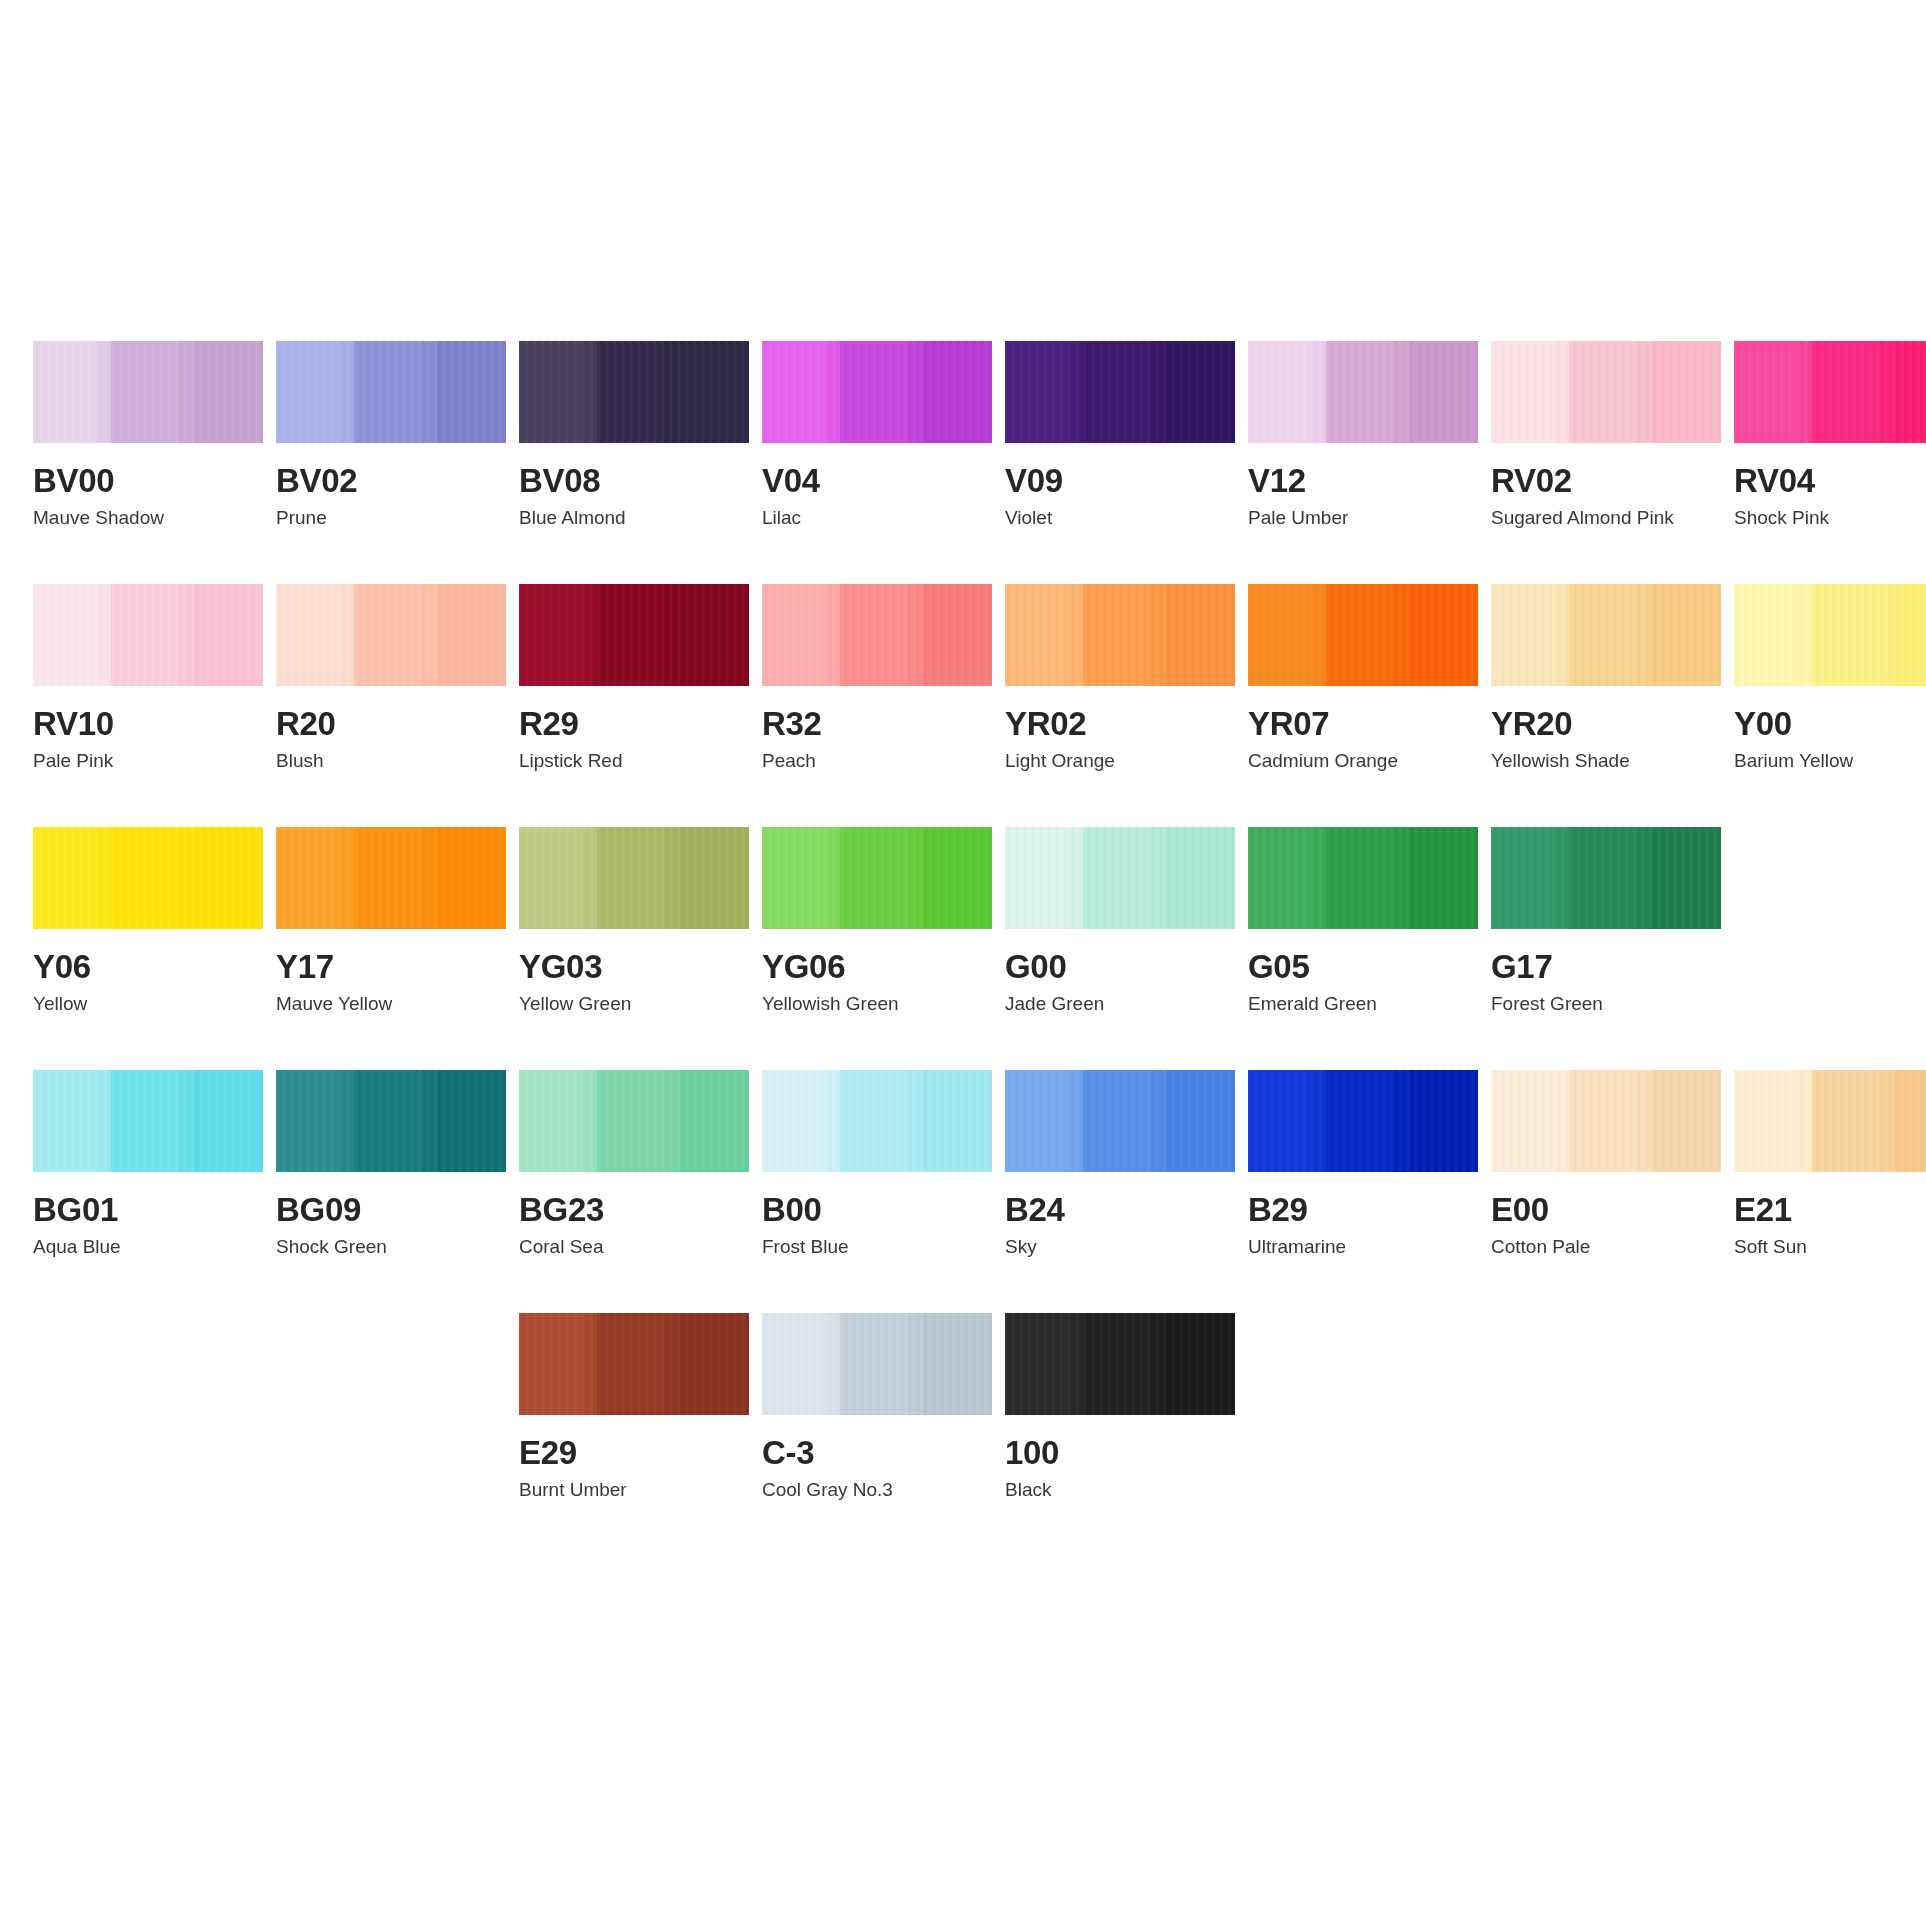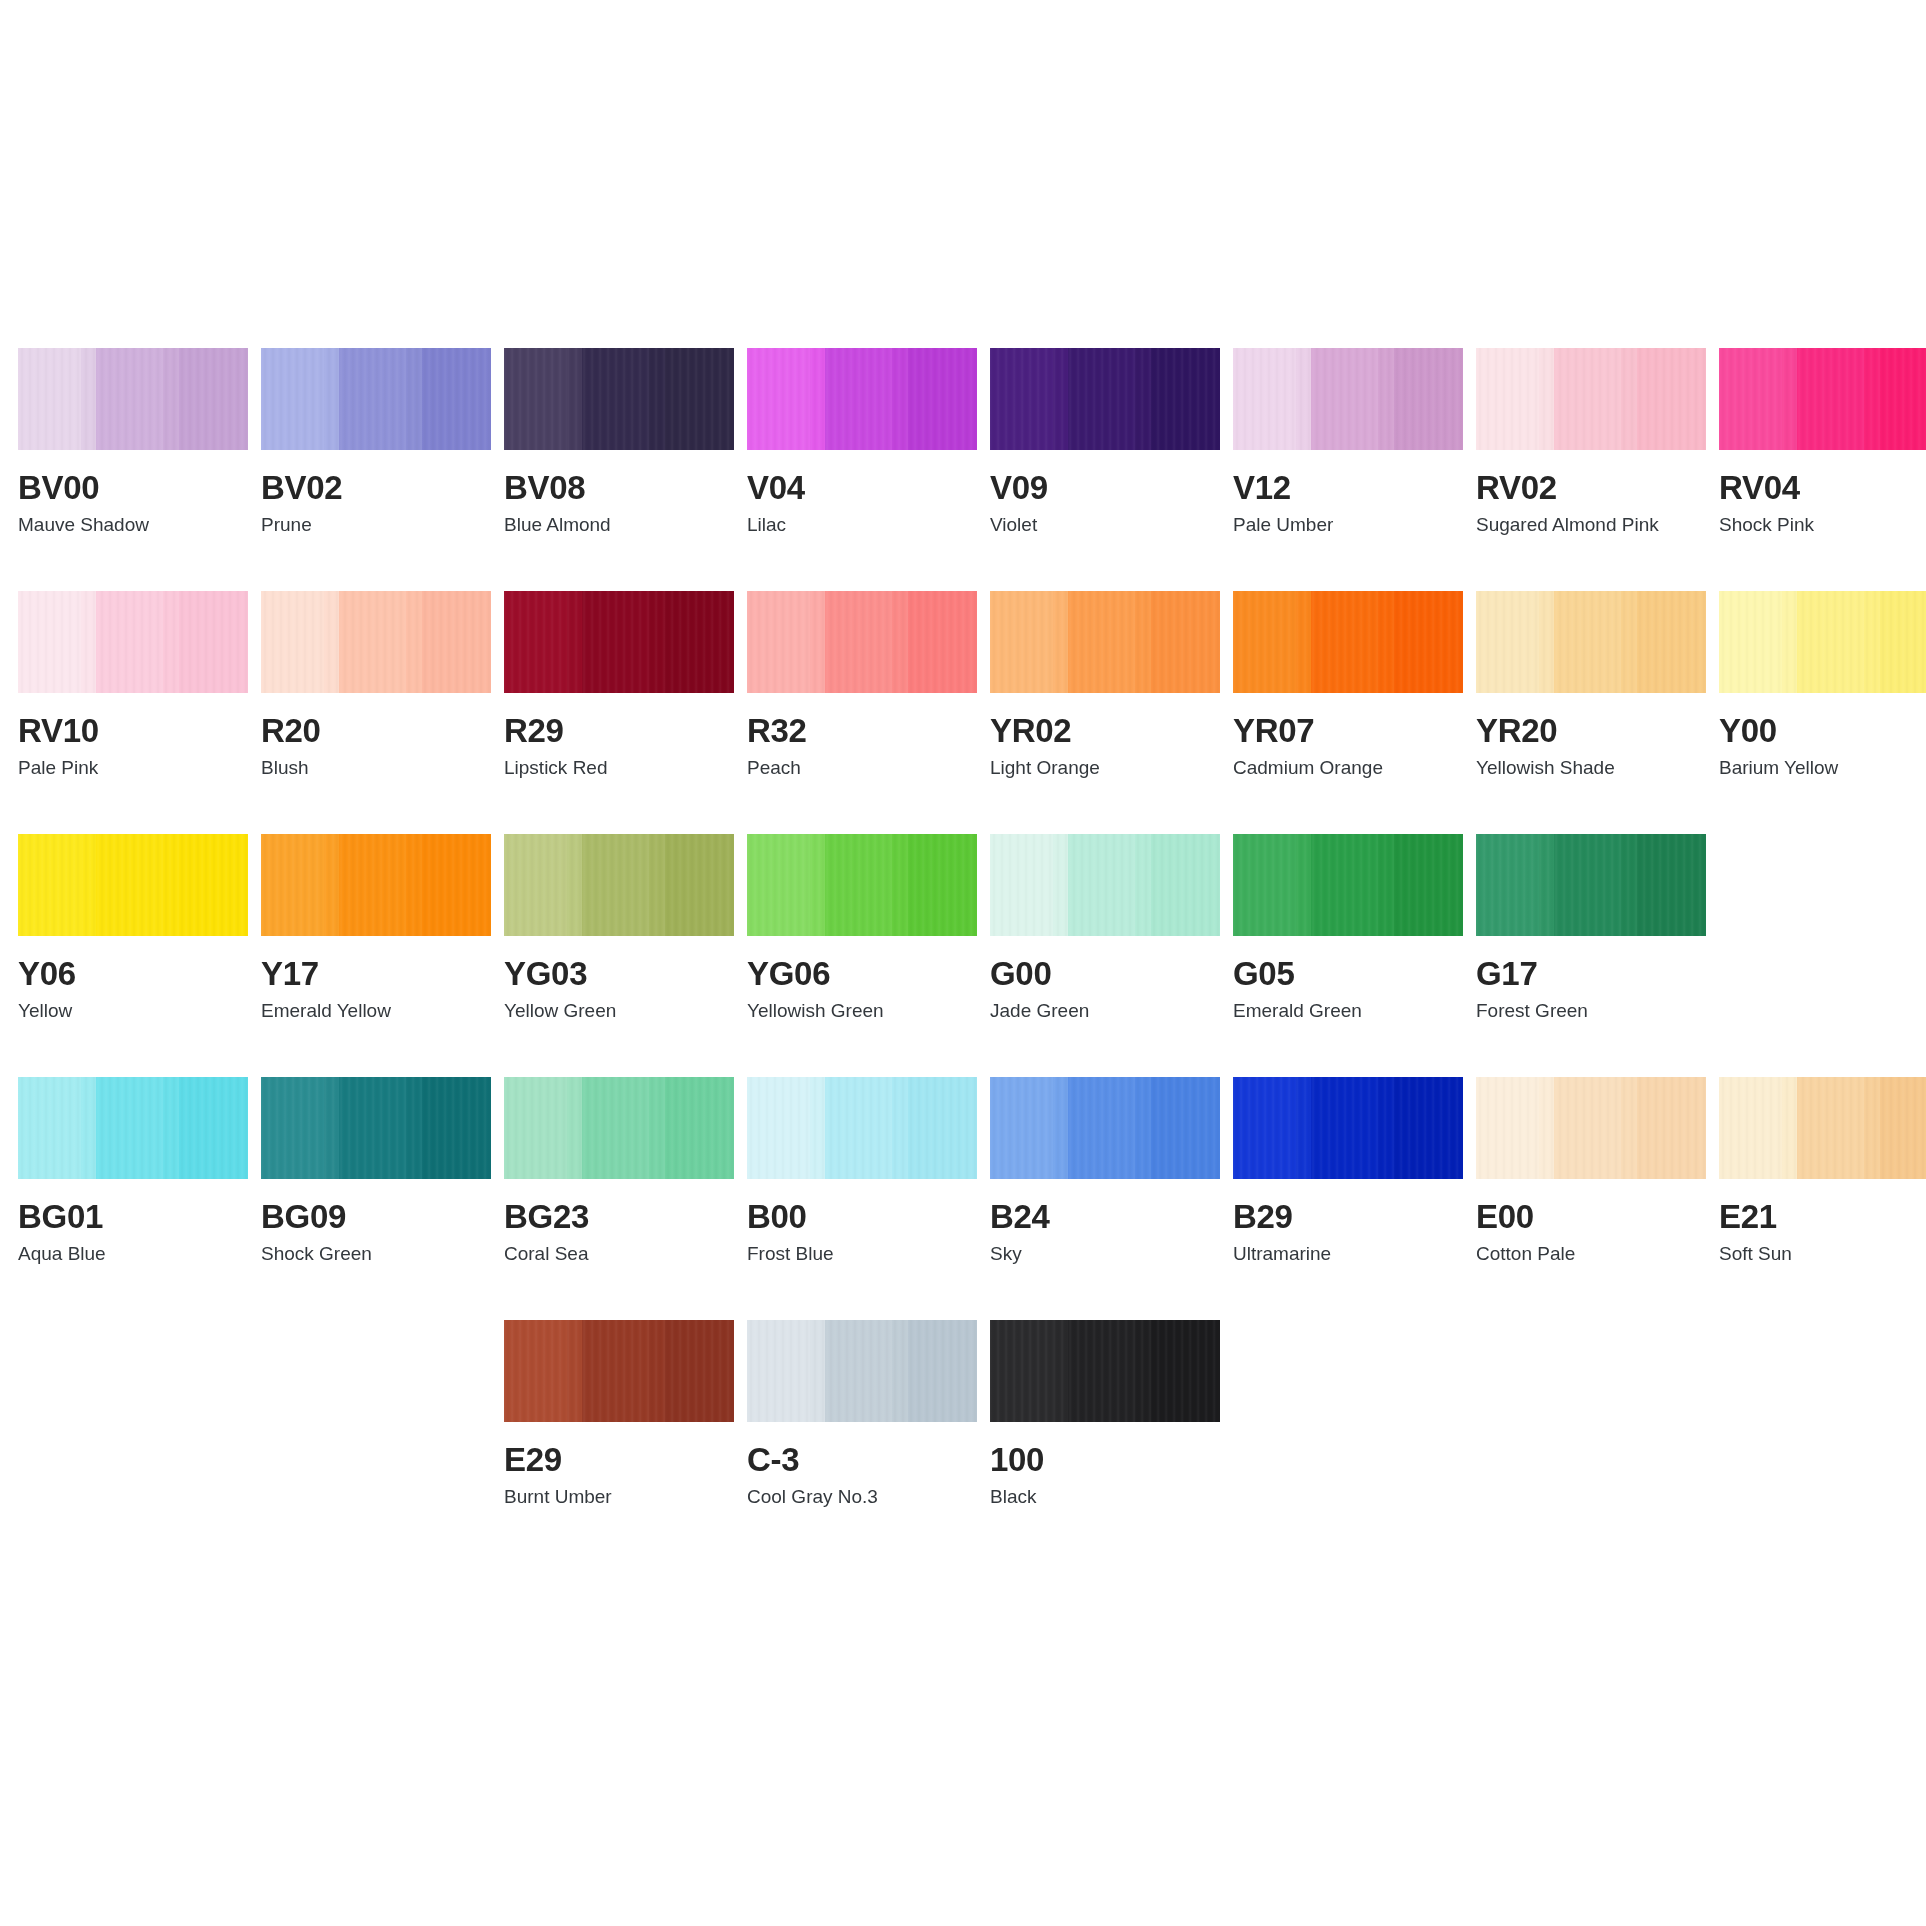--- a/index.html
+++ b/index.html
@@ -18,24 +18,23 @@
   #chart {
     position: absolute;
     left: 0;
     top: 0;
     width: 1927px;
     height: 1927px;
   }
 
   .grid {
     position: absolute;
-    left: 18px;
+    left: 33px;
     top: 341px;
     width: 1865px;
-    margin-top: 7px;
   }
 
   .row {
     display: flex;
     height: 243px;
   }
 
   .cell {
     width: 230px;
     margin-right: 13px;
@@ -297,21 +296,21 @@
       </div>
       <div class="cell">
         <div class="swatch">
           <div class="band b1" style="background: rgb(251, 164, 44);"></div>
           <div class="band b2" style="background: rgb(251, 159, 37);"></div>
           <div class="band b3" style="background: rgb(251, 146, 18);"></div>
           <div class="band b4" style="background: rgb(251, 142, 13);"></div>
           <div class="band b5" style="background: rgb(251, 138, 8);"></div>
         </div>
         <div class="code">Y17</div>
-        <div class="cname">Emerald Yellow</div>
+        <div class="cname">Mauve Yellow</div>
       </div>
       <div class="cell">
         <div class="swatch">
           <div class="band b1" style="background: rgb(191, 203, 134);"></div>
           <div class="band b2" style="background: rgb(186, 200, 127);"></div>
           <div class="band b3" style="background: rgb(170, 186, 104);"></div>
           <div class="band b4" style="background: rgb(166, 182, 97);"></div>
           <div class="band b5" style="background: rgb(159, 176, 88);"></div>
         </div>
         <div class="code">YG03</div>

